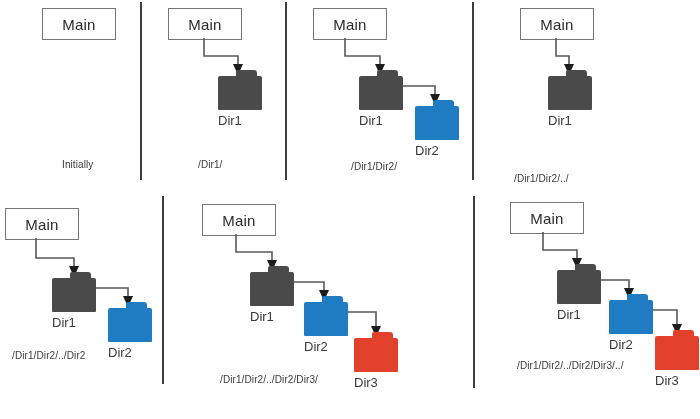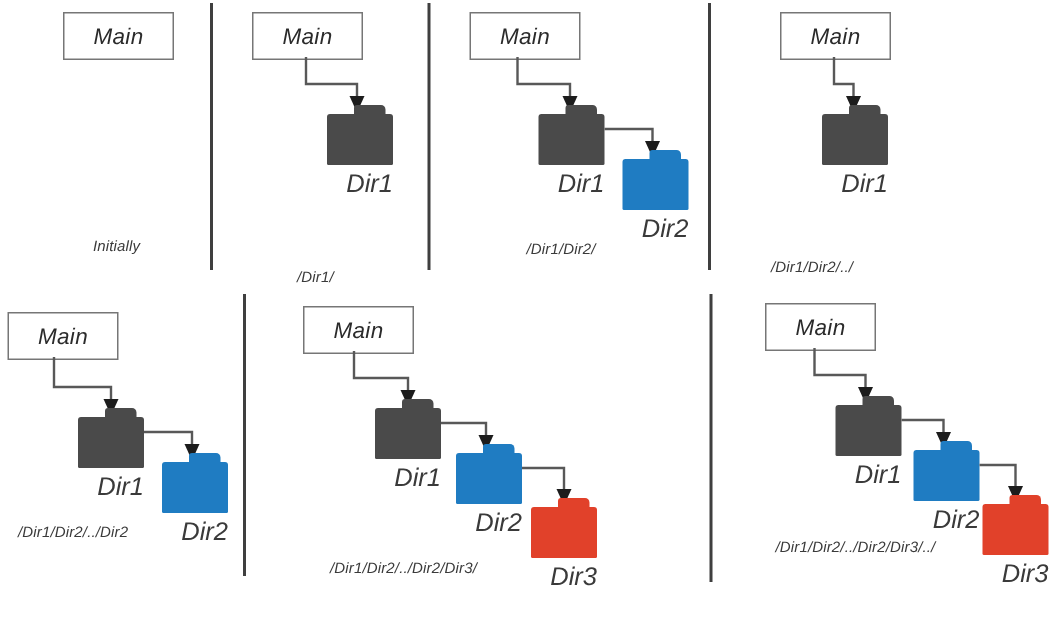--- a/index.html
+++ b/index.html
@@ -1,21 +1,21 @@
 <!DOCTYPE html>
 <html><head>
 <meta charset="utf-8">
 <style>
   html,body{margin:0;padding:0;background:#ffffff;}
   body{
     width:700px;height:419px;position:relative;overflow:hidden;
     font-family:"Liberation Sans","DejaVu Sans",sans-serif;
     color:#262626;
   }
-  .stage{position:absolute;inset:0;font-style:italic;}
+  .stage{position:absolute;inset:0;}
   .panel{position:absolute;}
   .divider{position:absolute;background:#3f3f3f;width:2px;}
 
   
   .mainbox{
     position:absolute;
     border:1px solid #767676;
     background:#ffffff;
     display:flex;align-items:center;justify-content:center;
     font-size:15px;line-height:1;
@@ -31,22 +31,22 @@
   }
   .folder .body{
     position:absolute;left:0;top:16%;width:100%;height:84%;
     border-radius:2px 2px 1px 1px;
   }
   .folder.dark .tab,.folder.dark .body{background:#4a4a4a;}
   .folder.blue .tab,.folder.blue .body{background:#1f7cc2;}
   .folder.red  .tab,.folder.red  .body{background:#e1412a;}
 
   .caption{
-    position:absolute;text-align:right;
-    font-size:17px;color:#3a3a3a;white-space:nowrap;
+    position:absolute;text-align:left;
+    font-size:13px;color:#3a3a3a;white-space:nowrap;
   }
   .pathlabel{
     position:absolute;font-size:10px;color:#3a3a3a;white-space:nowrap;
     letter-spacing:.1px;
   }
   .connector{position:absolute;overflow:visible;}
   .connector path{fill:none;stroke:#585858;stroke-width:1.6;}
   .connector polygon{fill:#1c1c1c;}
 </style>
 </head>
@@ -72,21 +72,21 @@
       <path d="M64,38 L64,56 L98,56 L98,66"></path>
       <polygon points="93,64 103,64 98,75"></polygon>
     </svg>
 
     <div class="folder dark" style="left:78px;top:70px;width:44px;height:40px;">
       <div class="tab"></div>
       <div class="body"></div>
     </div>
     <div class="caption" style="left:78px;top:113px;width:44px;">Dir1</div>
 
-    <div class="pathlabel" style="left:58px;top:159px;margin-top:21px;">/Dir1/</div>
+    <div class="pathlabel" style="left:58px;top:159px;">/Dir1/</div>
   </div>
 
   <div class="panel" style="left:285px;top:0;width:187px;height:180px;">
     <div class="mainbox" style="left:28px;top:8px;width:72px;height:30px;">Main</div>
 
     <svg class="connector" style="left:0;top:0;width:187px;height:180px;">
       <path d="M60,38 L60,56 L95,56 L95,66"></path>
       <polygon points="90,64 100,64 95,75"></polygon>
     </svg>
 

